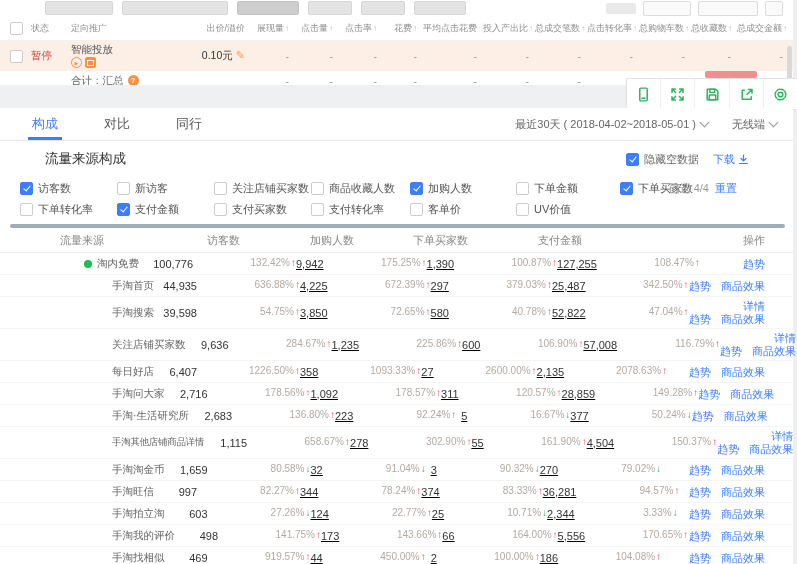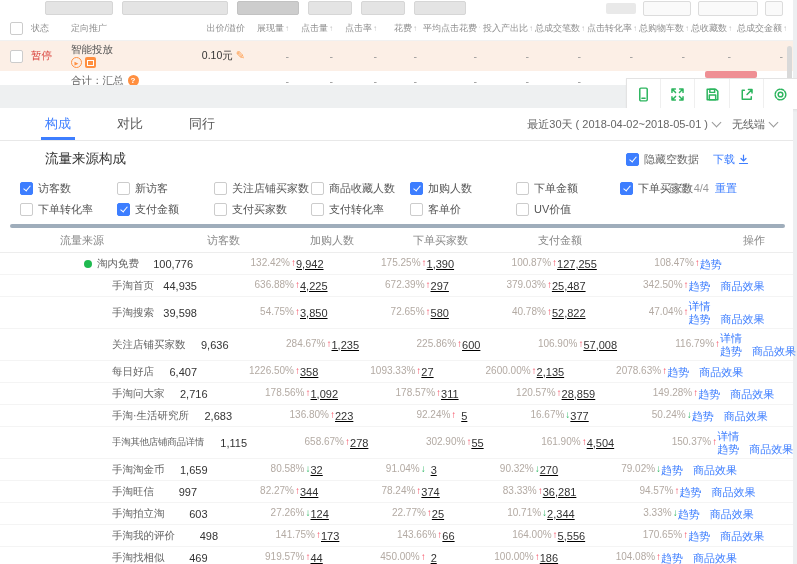--- a/index.html
+++ b/index.html
@@ -44,28 +44,28 @@
   .gray-band{position:absolute;top:85px;left:0;width:793px;height:23px;background:#eef0f1;}
   .red-strip{position:absolute;top:71px;left:705px;width:52px;height:7px;background:#ef8f94;border-radius:2px;}
   .v-scrollbar{position:absolute;top:46px;left:787px;width:5px;height:34px;background:#d9d9d9;border-radius:3px;}
   .green-toolbar{position:absolute;top:78px;left:626px;width:170px;height:30px;background:#fff;
        border:1px solid #e3e3e3;display:flex;box-shadow:0 1px 2px rgba(0,0,0,.04);}
   .gt-btn{flex:1;display:flex;align-items:center;justify-content:center;border-left:1px solid #efefef;cursor:pointer;}
   .gt-btn:first-child{border-left:none;}
   .gt-btn svg{stroke:#2cb55e;fill:none;stroke-width:1.4;stroke-linecap:round;stroke-linejoin:round;}
   
   .main-panel{position:absolute;top:108px;left:0;width:793px;height:456px;background:#fff;}
-  .tabs-row{position:relative;height:32px;border-bottom:1px solid #e8e8e8;padding-left:45px;
+  .tabs-row{position:relative;height:32px;border-bottom:1px solid #e8e8e8;padding-left:32px;
        display:flex;align-items:stretch;}
   .tab{position:relative;display:flex;align-items:center;font-size:13px;color:#555;cursor:pointer;}
   .tab + .tab{margin-left:46px;}
   .tab.active{color:#3d7eff;}
   .tab.active::after{content:'';position:absolute;left:-4px;right:-4px;bottom:0;height:3px;background:#3d7eff;}
   .date-area{position:absolute;right:16px;top:0;height:32px;display:flex;align-items:center;
-       gap:12px;font-size:11px;color:#666;}
+       gap:24px;font-size:11px;color:#666;}
   .chev{display:inline-block;width:6px;height:6px;border-right:1px solid #999;border-bottom:1px solid #999;
        transform:rotate(45deg);margin-left:5px;vertical-align:2px;}
   .section-row{position:relative;margin-top:8px;height:20px;display:flex;align-items:center;}
   .section-title{margin-left:45px;font-size:13.5px;color:#333;}
   .section-right{position:absolute;right:44px;display:flex;align-items:center;gap:14px;font-size:11px;color:#666;}
   .hide-empty{display:flex;align-items:center;gap:5px;cursor:pointer;}
   .dl-link{color:#3d7eff;cursor:pointer;display:flex;align-items:center;gap:3px;}
   .metrics{position:relative;margin:12px 0 0 20px;display:grid;
        grid-template-columns:97px 97px 97px 99px 106px 104px 110px;row-gap:6px;}
   .mi{display:flex;align-items:center;gap:5px;font-size:11px;color:#555;cursor:pointer;}
@@ -86,21 +86,21 @@
   .c-name.long{font-size:9.5px;letter-spacing:-0.3px;}
   .c-name.parent{padding-left:97px;}
   .dot{position:absolute;left:84px;top:50%;margin-top:-4px;width:8px;height:8px;border-radius:50%;background:#1fba50;}
   .cm{display:flex;align-items:center;justify-content:flex-end;box-sizing:border-box;}
   .cm.w1{flex:0 0 146px;} .cm.w2{flex:0 0 114px;text-decoration:underline;}
   .cm .v{font-size:11px;color:#333;white-space:nowrap;}
   .cm .p{position:relative;flex:0 0 56px;height:13px;padding-left:47px;}
   .cm .p > span{position:absolute;right:0;top:0;font-size:10px;color:#b3aaa3;white-space:nowrap;}
   .up{font-style:normal;color:#f5485c;font-weight:bold;margin-left:1px;}
   .down{font-style:normal;color:#2eb864;font-weight:bold;margin-left:1px;}
-  .ops{flex:1;display:flex;flex-direction:column;justify-content:center;
+  .ops{flex:1;display:flex;flex-direction:column;align-items:flex-end;justify-content:center;
        padding-right:28px;box-sizing:border-box;gap:1px;}
   .opline{display:flex;gap:10px;line-height:12px;}
   .ops a{color:#3d7eff;font-size:11px;text-decoration:none;cursor:pointer;white-space:nowrap;}
 </style>
 </head>
 <body>
 
 <div class="screen">
 
   <div class="top-panel">

